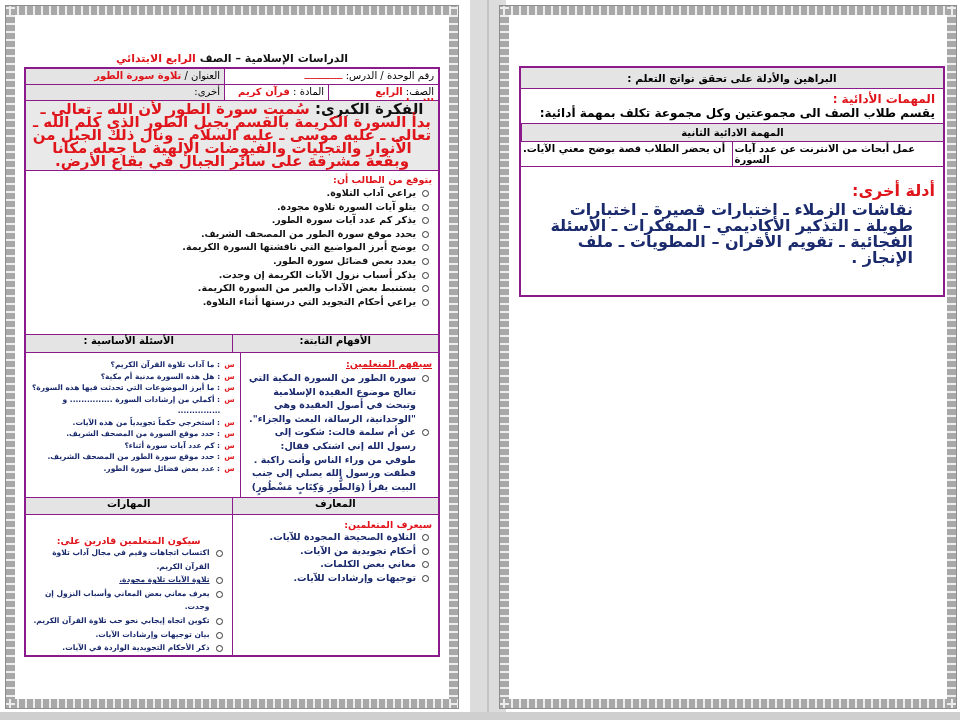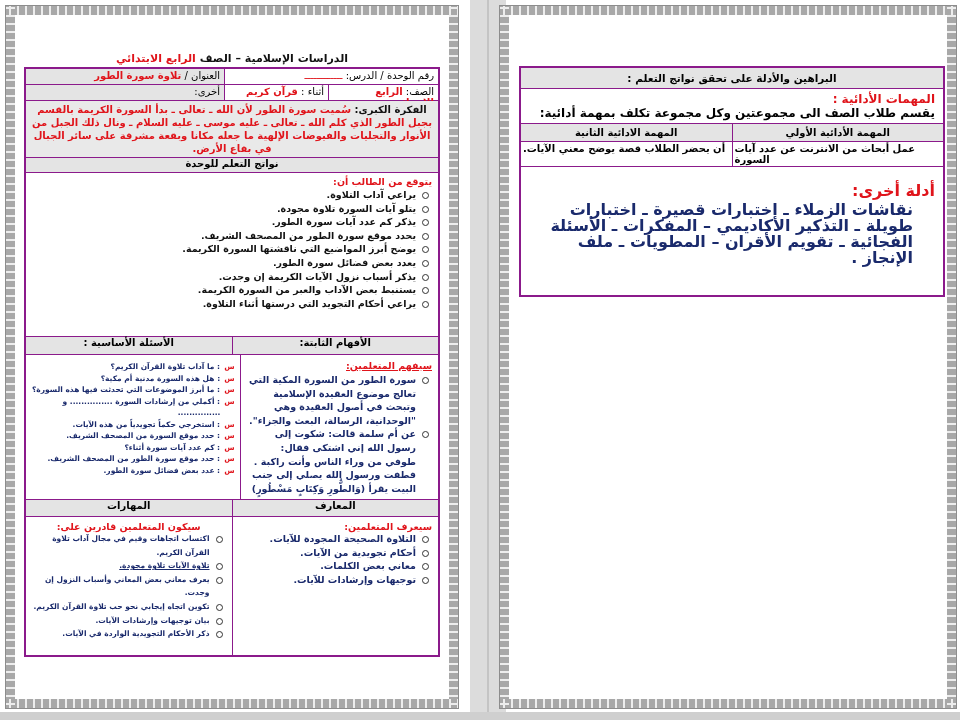--- a/index.html
+++ b/index.html
@@ -40,42 +40,42 @@
   .left-table {
     position: absolute; left: 9px; top: 52px; width: 416px; height: 590px;
     border: 2px solid #8b1a8b; direction: rtl; font-size: 10px;
   }
   .row { display: flex; border-bottom: 1.5px solid #8b1a8b; }
   .cell { padding: 1px 4px; border-left: 1.5px solid #8b1a8b; }
   .cell:last-child { border-left: none; }
   .gray { background: #e4e4e4; }
   .hdr { text-align: center; font-weight: bold; font-size: 10px; background: #e4e4e4; }
   .idea {
-    padding: 2px 4px; font-size: 10px; font-weight: bold; line-height: 13px;
+    padding: 2px 4px; font-size: 15px; font-weight: bold; line-height: 13px;
     text-align: center; background: #e9e9e9; color: #e0141b;
   }
   .idea .lbl { color: #111; }
   .outcomes { height: 163px; padding: 3px 6px; font-size: 9.5px; }
   .outcomes .intro { color: #e0141b; font-weight: bold; margin-bottom: 1px; text-decoration: none; }
   ul.circ { list-style: none; }
   ul.circ li { position: relative; padding-right: 16px; line-height: 13.6px; color: #111; }
   ul.circ li::before {
     content: ""; position: absolute; right: 3px; top: 4px; width: 5px; height: 5px;
     border: 1px solid #333; border-radius: 50%;
   }
   .twocol { display: flex; border-bottom: 1.5px solid #8b1a8b; }
   .twocol > div { flex: 1; }
   .twocol > div:first-child { border-left: 1.5px solid #8b1a8b; }
   .qlist { padding: 6px 6px; font-size: 7.5px; font-weight: bold; color: #1a2a6c; }
   .qlist .q { line-height: 11.5px; white-space: nowrap; }
   .qlist .q .s { color: #e0141b; margin-left: 4px; }
   .understand { padding: 5px 6px; font-size: 9.5px; color: #1a2a6c; font-weight: bold; }
   .understand .intro { color: #e0141b; text-decoration: underline; margin-bottom: 2px; }
   .understand li { line-height: 15px; }
-  .skills { padding: 4px 6px; font-size: 7.5px; color: #1a2a6c; font-weight: bold; }
+  .skills { padding: 4px 6px; font-size: 7.5px; color: #1a2a6c; font-weight: bold; margin-top: 16px; }
   .skills .intro { color: #e0141b; font-size: 9.5px; text-align: center; }
   .skills li { line-height: 19px; }
   .knowledge { padding: 4px 6px; font-size: 9.5px; color: #1a2a6c; font-weight: bold; }
   .knowledge .intro { color: #e0141b; }
   .knowledge li { line-height: 22px; }
 
   
   .right-box {
     position: absolute; left: 10px; top: 51px; width: 426px; height: 231px;
     border: 2px solid #8b1a8b; direction: rtl;
@@ -116,35 +116,32 @@
         <span>العنوان /</span>
         <span class="red" style="font-weight:bold;">تلاوة سورة الطور</span>
       </div>
     </div>
     <div class="row" style="height:16px;">
       <div class="cell" style="width:110px;">
         <span>الصف:</span>
         <span class="red" style="font-weight:bold;">الرابع الابتدائي</span>
       </div>
       <div class="cell" style="width:104px;">
-        <span>أثناء :</span>
+        <span>المادة :</span>
         <span class="red" style="font-weight:bold;">قرآن كريم</span>
       </div>
       <div class="cell gray" style="flex:1;">
         <span>أخرى:</span>
       </div>
     </div>
     <div class="row">
       <div class="idea" style="flex:1;">
         <span class="lbl">الفكرة الكبرى:</span>
         <span>سُميت سورة الطور لأن الله ـ تعالى ـ بدأ السورة الكريمة بالقسم بجبل الطور الذي كلم الله ـ تعالى ـ عليه موسى ـ عليه السلام ـ ونال ذلك الجبل من الأنوار والتجليات والفيوضات الإلهية ما جعله مكانا وبقعة مشرقة على سائر الجبال في بقاع الأرض.</span>
       </div>
-    </div>
-    <div class="row hdr" style="height:15px;">
-      <div style="flex:1;">نواتج التعلم للوحدة</div>
     </div>
     <div class="row">
       <div class="outcomes" style="flex:1;">
         <div class="intro">يتوقع من الطالب أن:</div>
         <ul class="circ" style="font-weight:bold;">
           <li>يراعي آداب التلاوة.</li>
           <li>يتلو آيات السورة تلاوة مجودة.</li>
           <li>يذكر كم عدد آيات سورة الطور.</li>
           <li>يحدد موقع سورة الطور من المصحف الشريف.</li>
           <li>يوضح أبرز المواضيع التي ناقشتها السورة الكريمة.</li>
@@ -212,21 +209,20 @@
 </div>
 
 <div class="page page-right">
   <div class="right-box">
     <div class="hdr">البراهين والأدلة على تحقق نواتج التعلم :</div>
     <div class="tasks">
       <div class="t">المهمات الأدائية :</div>
       <div>يقسم طلاب الصف الى مجموعتين وكل مجموعة تكلف بمهمة أدائية:</div>
     </div>
     <div class="task-grid gray">
-      <div>المهمة الأدائية الأولي</div>
       <div>المهمة الادائية الثانية</div>
     </div>
     <div class="task-vals">
       <div>عمل أبحاث من الانترنت عن عدد آيات السورة</div>
       <div>أن يحضر الطلاب قصة يوضح معني الآيات.</div>
     </div>
     <div class="evidence">
       <div class="t">أدلة أخرى:</div>
       <div class="body">نقاشات الزملاء ـ اختبارات قصيرة ـ اختبارات طويلة ـ التذكير الأكاديمي – المفكرات ـ الأسئلة الفجائية ـ تقويم الأقران – المطويات ـ ملف الإنجاز .</div>
     </div>

